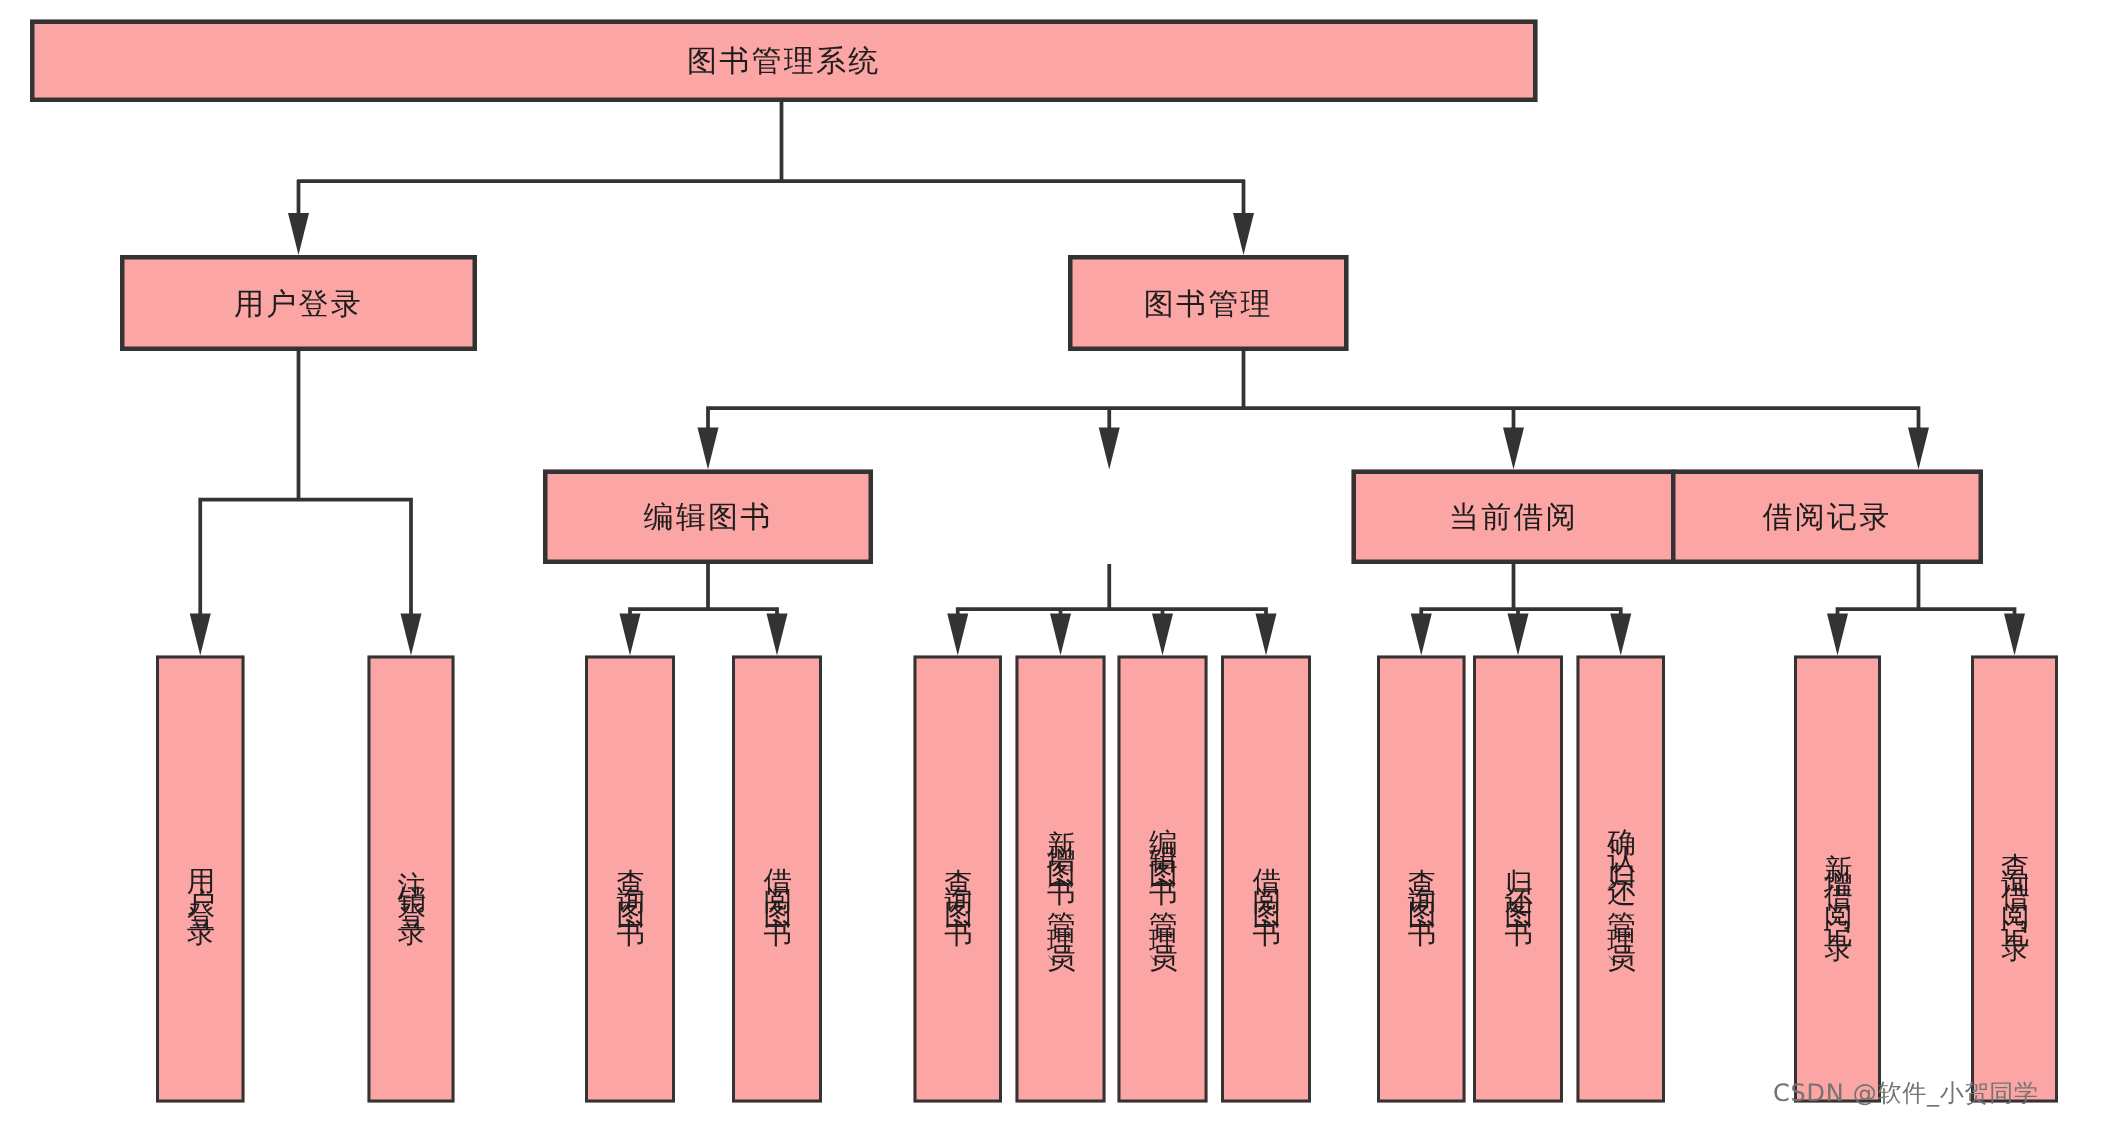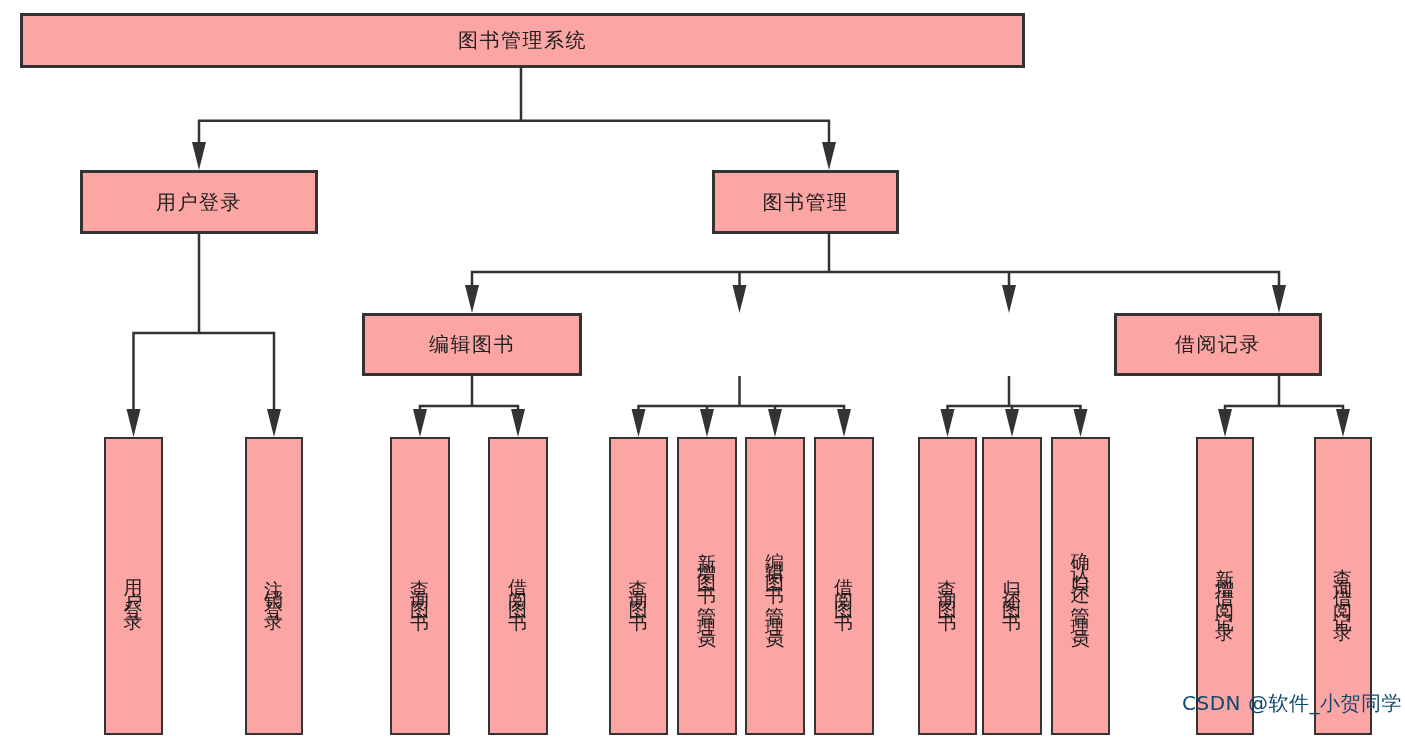--- a/index.html
+++ b/index.html
@@ -15,22 +15,22 @@
   .lvl2{top:170px;height:64px;}
   .lvl3{top:313px;height:63px;}
   .leaf{top:437px;height:298px;border-width:2.5px;}
   .h-text{font-size:20px;letter-spacing:1.5px;white-space:nowrap;}
   .v-text{
     writing-mode:vertical-rl;text-orientation:mixed;
     font-size:19px;line-height:1;letter-spacing:11px;
   }
   .connectors{position:absolute;left:0;top:0;width:1405px;height:747px;pointer-events:none;}
   .watermark{
-    position:absolute;left:1182px;top:690px;z-index:5;
-    font-size:20px;color:#0c4a6e;letter-spacing:0.5px;white-space:nowrap;
+    position:absolute;left:1182px;top:719px;z-index:5;
+    font-size:16px;color:#737373;letter-spacing:0.5px;white-space:nowrap;
   }
 </style>
 </head>
 <body>
 
 <div class="canvas">
 
   <svg class="connectors" viewBox="0 0 1405 747" xmlns="http://www.w3.org/2000/svg">
     <path fill="none" stroke="#333333" stroke-width="2.5" d="
       M521 68 V122 M198 120.75 H830 M199 120 V150 M829 120 V150
@@ -69,20 +69,23 @@
 
   <div class="box lvl2" style="left:80px;width:238px">
     <span class="h-text">用户登录</span>
   </div>
   <div class="box lvl2" style="left:712px;width:187px">
     <span class="h-text">图书管理</span>
   </div>
 
   <div class="box lvl3" style="left:362px;width:220px">
     <span class="h-text">编辑图书</span>
+  </div>
+  <div class="box lvl3" style="left:901px;width:216px">
+    <span class="h-text">当前借阅</span>
   </div>
   <div class="box lvl3" style="left:1114px;width:208px">
     <span class="h-text">借阅记录</span>
   </div>
 
   <div class="box leaf" style="left:104px;width:59px">
     <span class="v-text">用户登录</span>
   </div>
   <div class="box leaf" style="left:245px;width:58px">
     <span class="v-text">注销登录</span>

